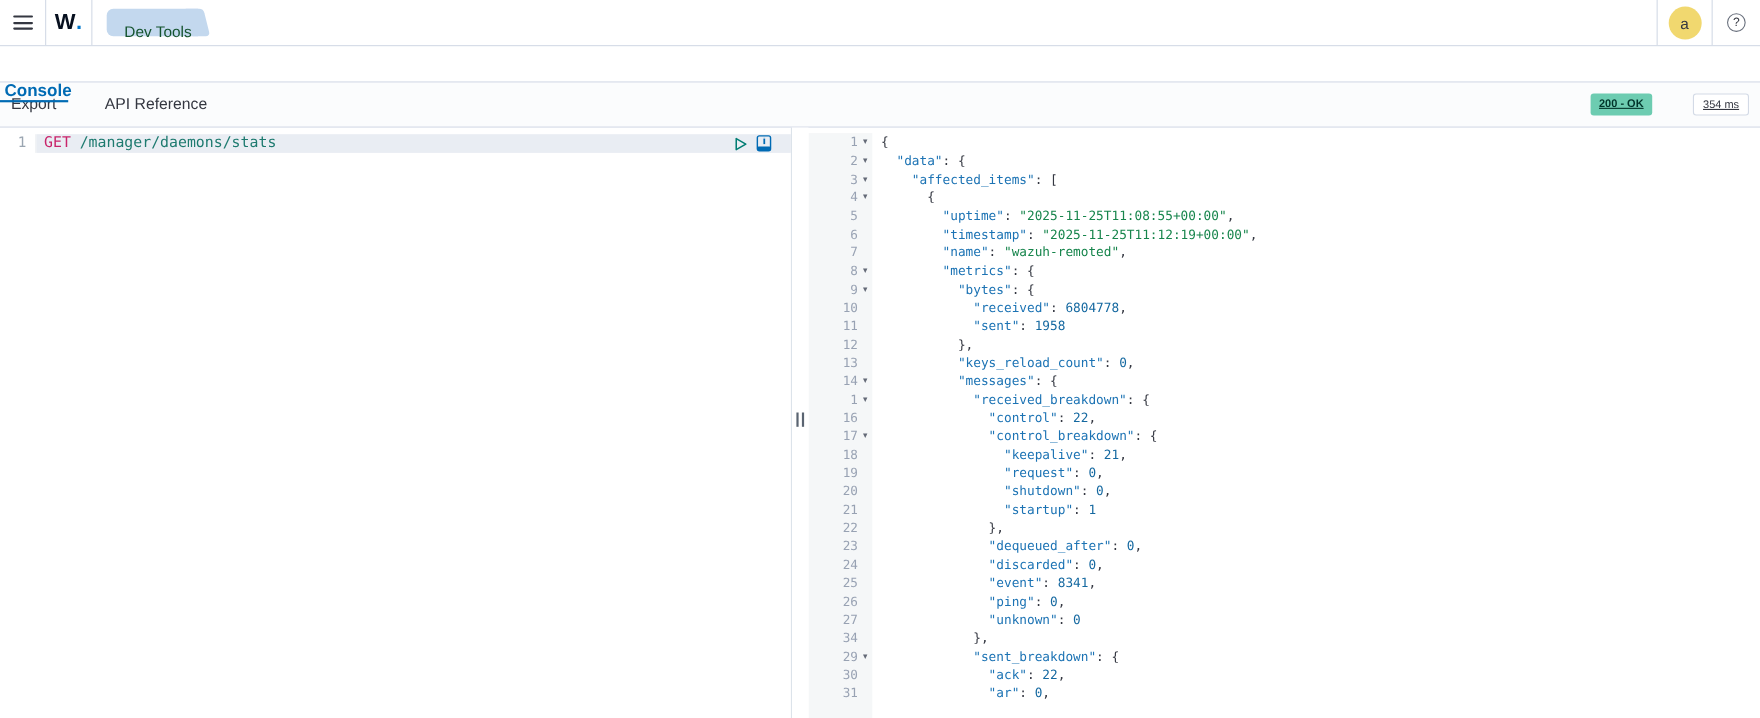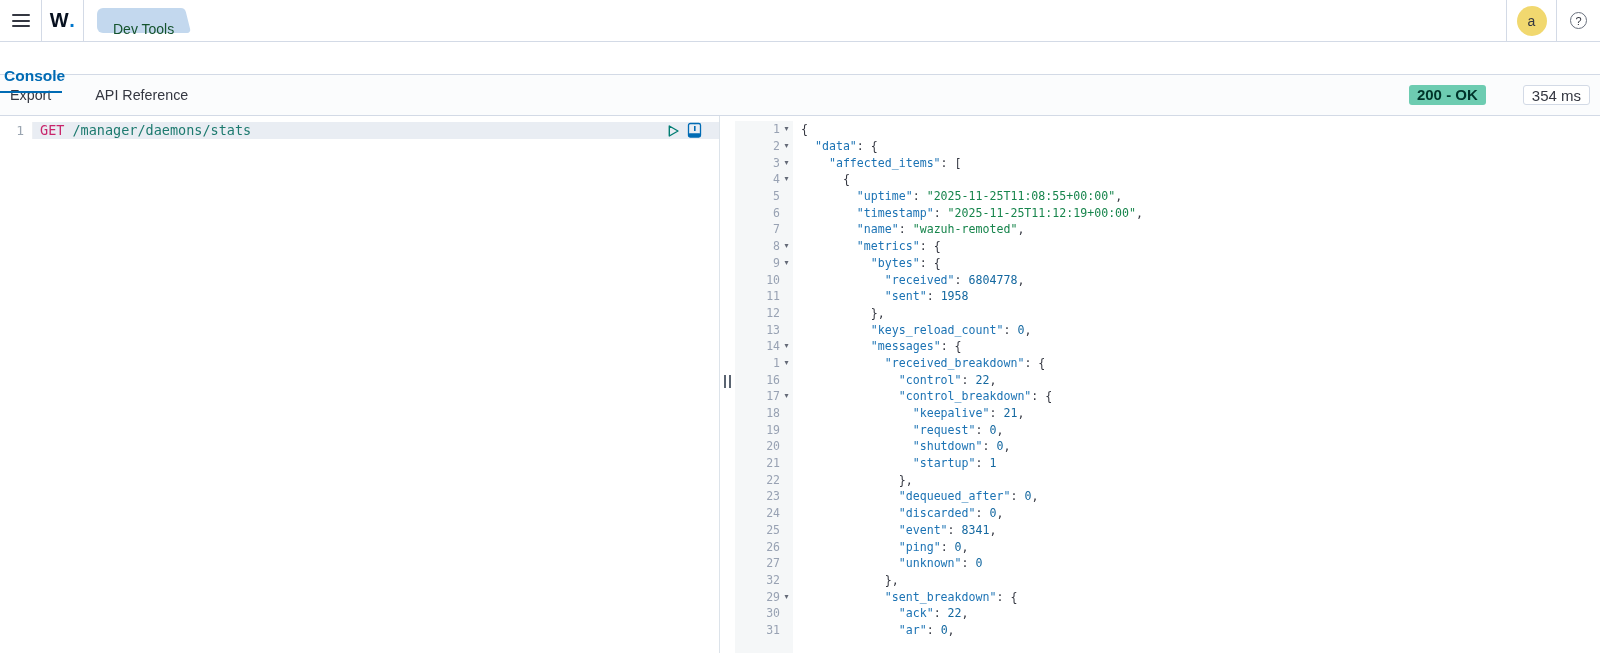--- a/index.html
+++ b/index.html
@@ -32,29 +32,29 @@
   .hdr-spacer{flex:1;}
   .avatar-wrap{width:49px;cursor:pointer;}
   .avatar{width:30px;height:30px;border-radius:50%;background:var(--avatar_bg);
     display:flex;align-items:center;justify-content:center;font-size:14px;color:#343741;}
   .help-wrap{width:43px;cursor:pointer;}
   .help-circle{width:17px;height:17px;border:1.4px solid #69707d;border-radius:50%;
     display:flex;align-items:center;justify-content:center;font-size:11px;color:#343741;}
 
   
   .tabrow{height:33px;border-bottom:1px solid var(--border);position:relative;display:flex;align-items:center;}
-  .console-tab{position:relative;height:100%;display:flex;align-items:center;padding:0 6px 0 4px;cursor:pointer;margin-top:36px;}
+  .console-tab{position:relative;height:100%;display:flex;align-items:flex-end;padding:0 6px 0 4px;cursor:pointer;margin-top:36px;}
   .console-tab .lbl{color:var(--primary);font-weight:bold;font-size:15.5px;}
   .console-underline{position:absolute;left:0;bottom:-1px;height:2.5px;width:62px;background:var(--primary);}
 
   
   .toolbar{height:40px;background:#fbfcfd;display:flex;align-items:center;padding:0 10px;gap:25px;}
   .tb-link{font-size:14.3px;color:#343741;margin-right:19px;cursor:pointer;}
   .tb-spacer{flex:1;}
-  .badge{height:20px;line-height:20px;padding:0 8px;border-radius:3px;font-size:15px;white-space:nowrap;}
+  .badge{height:20px;line-height:20px;padding:0 8px;border-radius:3px;font-size:10px;white-space:nowrap;text-decoration:underline;}
   .badge-status{background:var(--badge_success_bg);color:#00342a;font-weight:600;margin-right:12px;}
   .badge-time{background:#fff;border:1px solid var(--border);color:#343741;}
 
   
   .editors{height:538px;border-top:1px solid var(--border);display:flex;}
   .editor-left{width:720px;border-right:1px solid #dce3ea;padding-top:6px;position:relative;}
   .req-row{display:flex;height:17px;align-items:center;}
   .lgutter{width:33px;text-align:right;padding-right:8px;color:#9aa5b1;font-size:13px;
     border-right:1px solid #eef0f3;height:100%;display:flex;align-items:center;justify-content:flex-end;}
   .lcontent{flex:1;height:100%;display:flex;align-items:flex-start;padding-left:7px;
@@ -257,21 +257,21 @@
         </div>
         <div class="rg-row">
           <span class="rg-num">26</span>
           <span class="rg-fold"></span>
         </div>
         <div class="rg-row">
           <span class="rg-num">27</span>
           <span class="rg-fold"></span>
         </div>
         <div class="rg-row">
-          <span class="rg-num">32</span>
+          <span class="rg-num">34</span>
           <span class="rg-fold"></span>
         </div>
         <div class="rg-row">
           <span class="rg-num">29</span>
           <span class="rg-fold">▾</span>
         </div>
         <div class="rg-row">
           <span class="rg-num">30</span>
           <span class="rg-fold"></span>
         </div>

